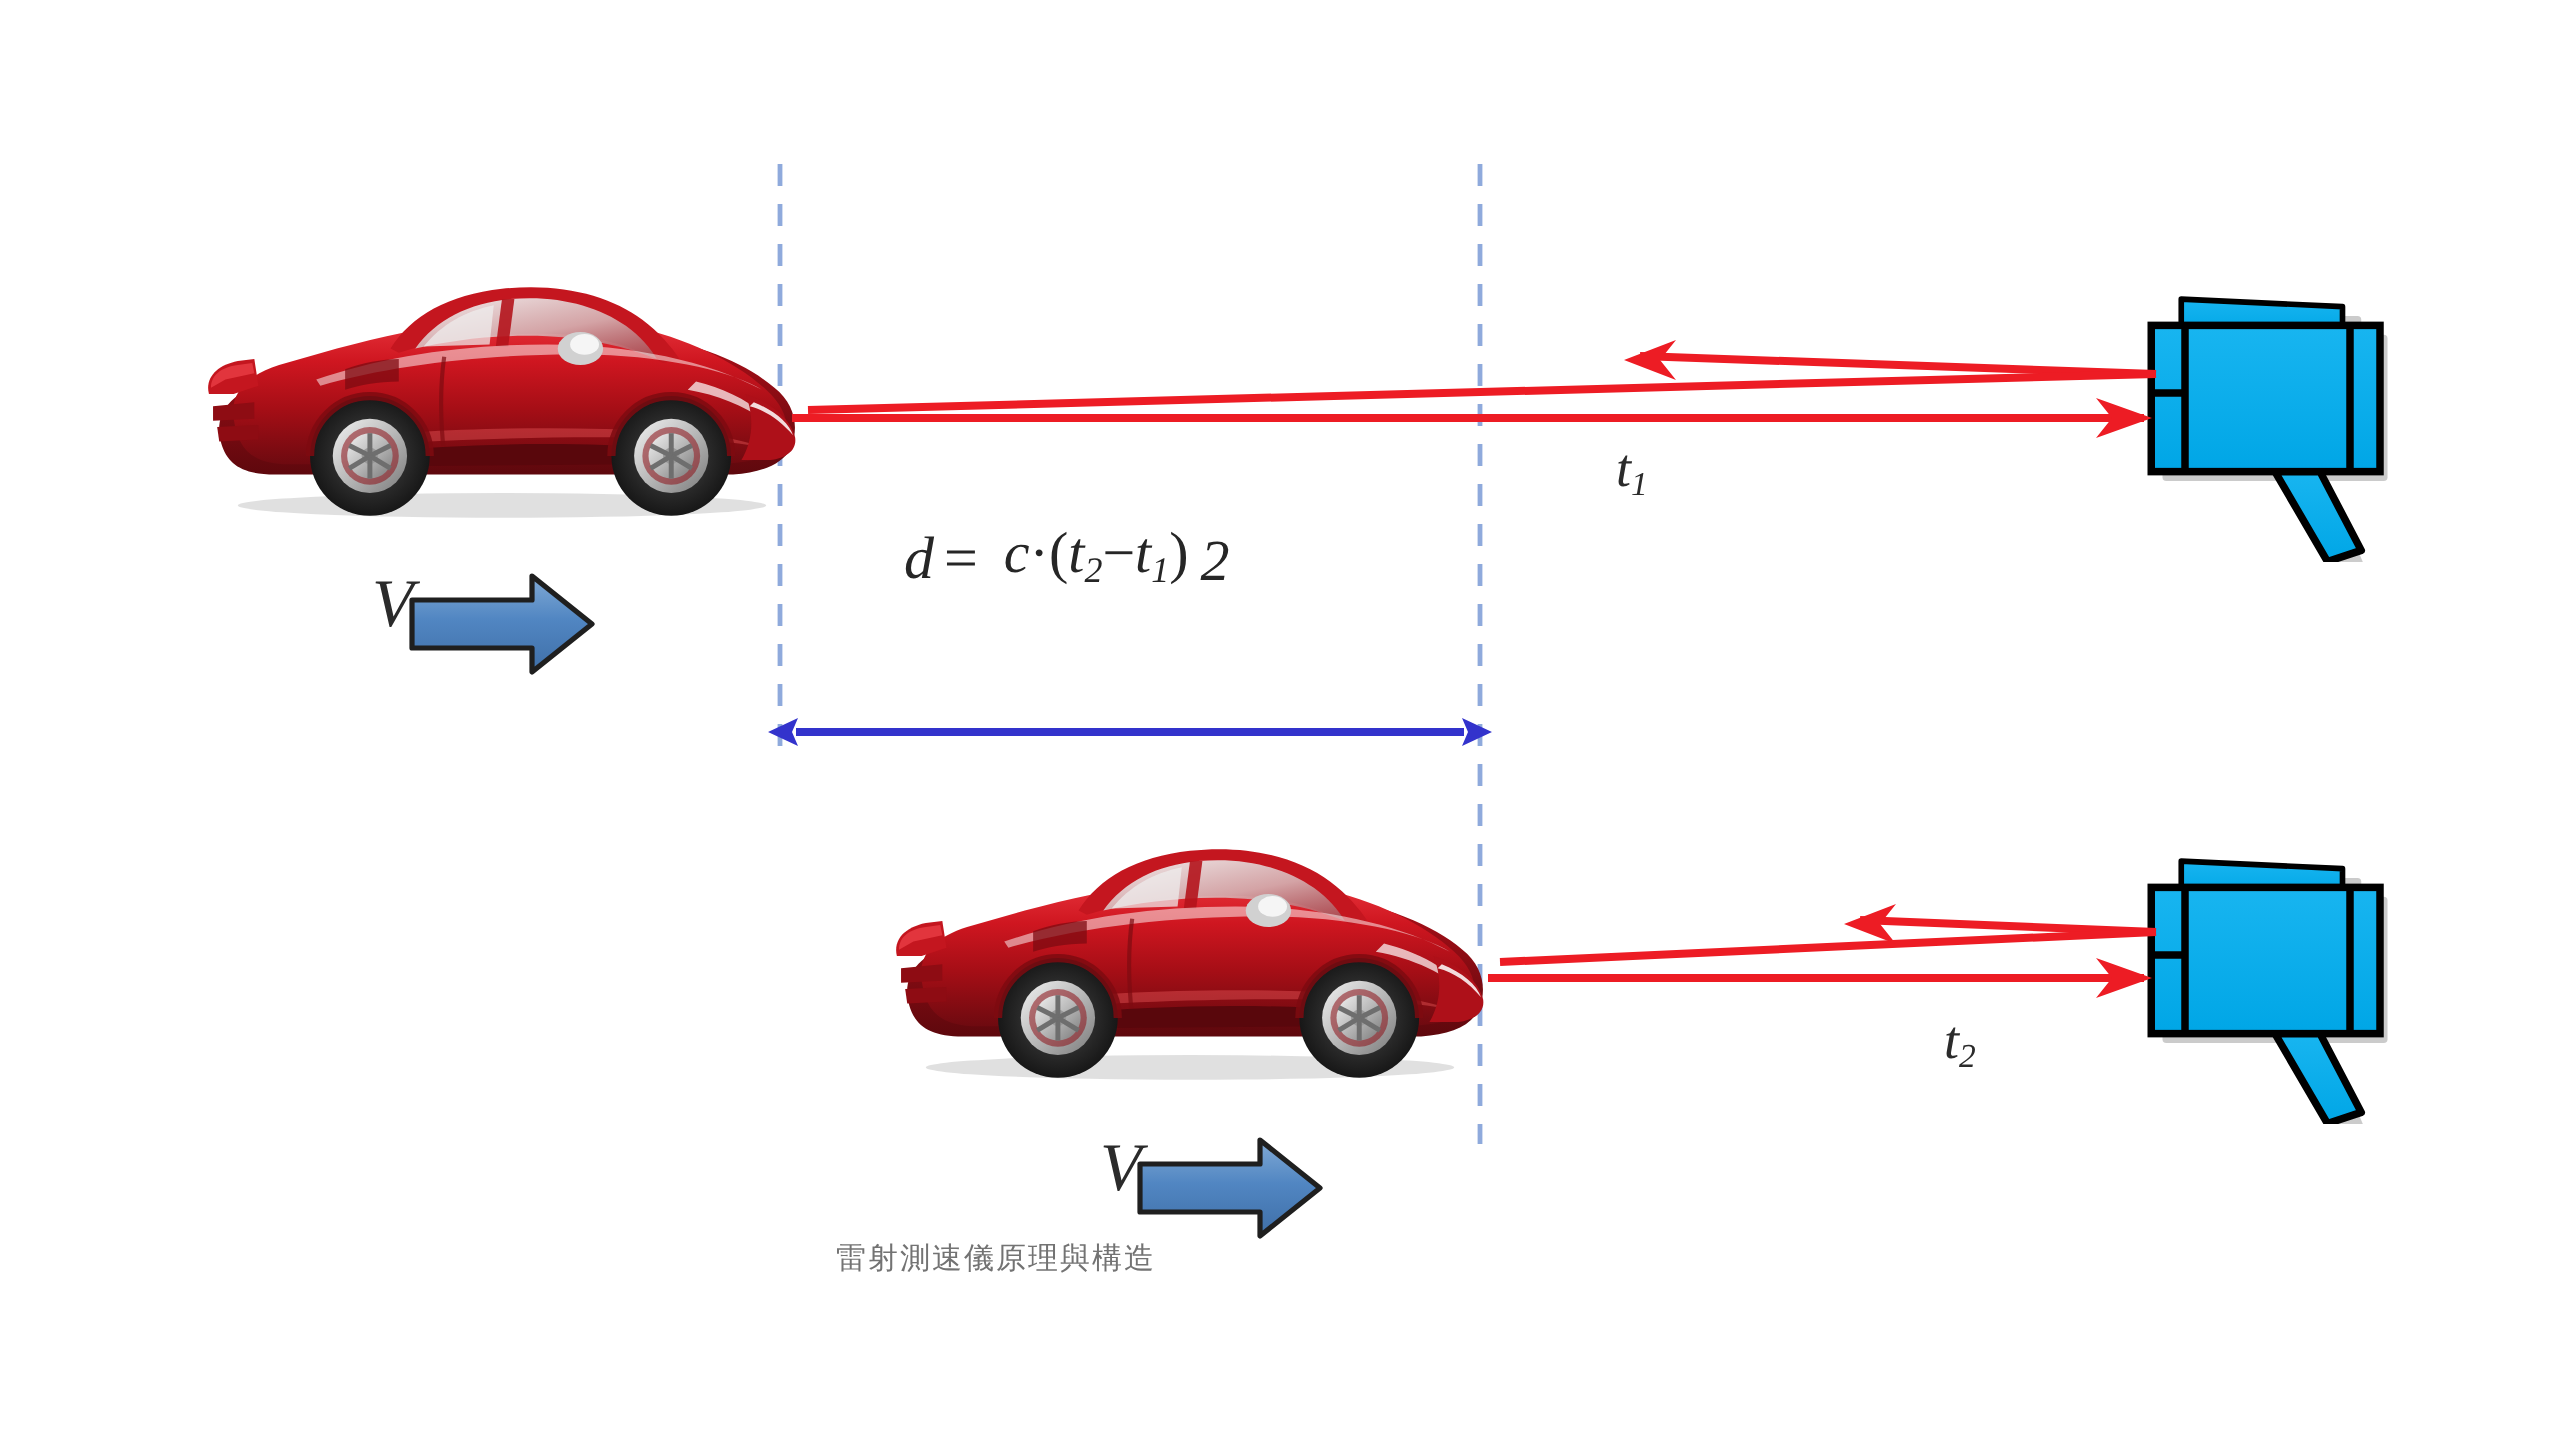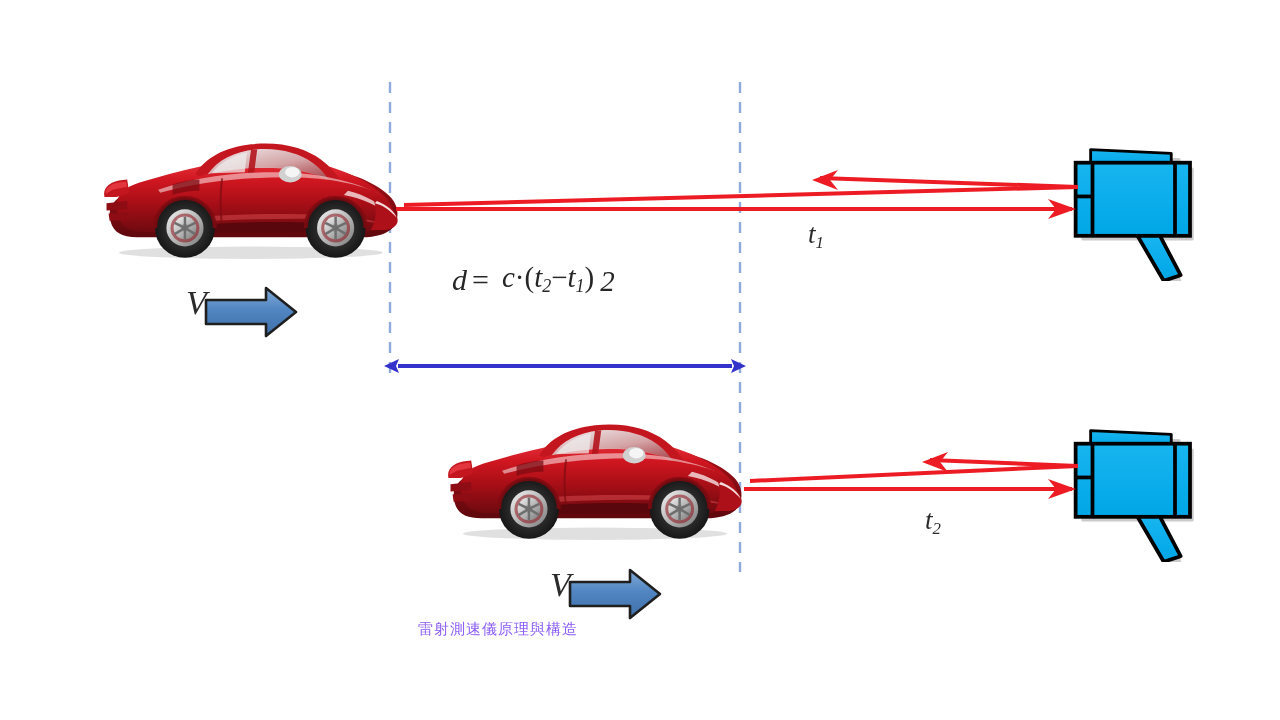--- a/index.html
+++ b/index.html
@@ -87,21 +87,21 @@
     padding-top: 3px;
   }
   .num sub {
     font-size: 0.62em;
     vertical-align: -0.28em;
   }
   .caption {
     position: absolute;
     font-family: "DejaVu Sans", "Liberation Sans", sans-serif;
     font-size: 15px;
-    color: #8b5cf6;
+    color: #737373;
     letter-spacing: 1px;
     white-space: nowrap;
     user-select: none;
   }
 </style>
 </head>
 <body>
 
 <div id="stage">
 
@@ -321,21 +321,21 @@
   </svg>
 
   <div class="math-label v-label" style="left:186px; top:284px;">V</div>
 
   <div class="math-label v-label" style="left:550px; top:566px;">V</div>
 
   <div class="math-label t-label" style="left:772px; top:219px;margin-left:36px;">
     <span>t</span><sub>1</sub>
   </div>
 
-  <div class="math-label t-label" style="left:925px; top:505px;">
+  <div class="math-label t-label" style="left:972px; top:505px;">
     <span>t</span><sub>2</sub>
   </div>
 
   <div class="formula" style="left:452px; top:262px;">
     <span class="lhs">d</span>
     <span class="eq">=</span>
     <span class="frac">
       <span class="num"><span>c</span><span class="op">·</span><span class="op">(</span><span>t</span><sub>2</sub><span class="op">−</span><span>t</span><sub>1</sub><span class="op">)</span></span>
       <span class="bar"></span>
       <span class="den">2</span>

